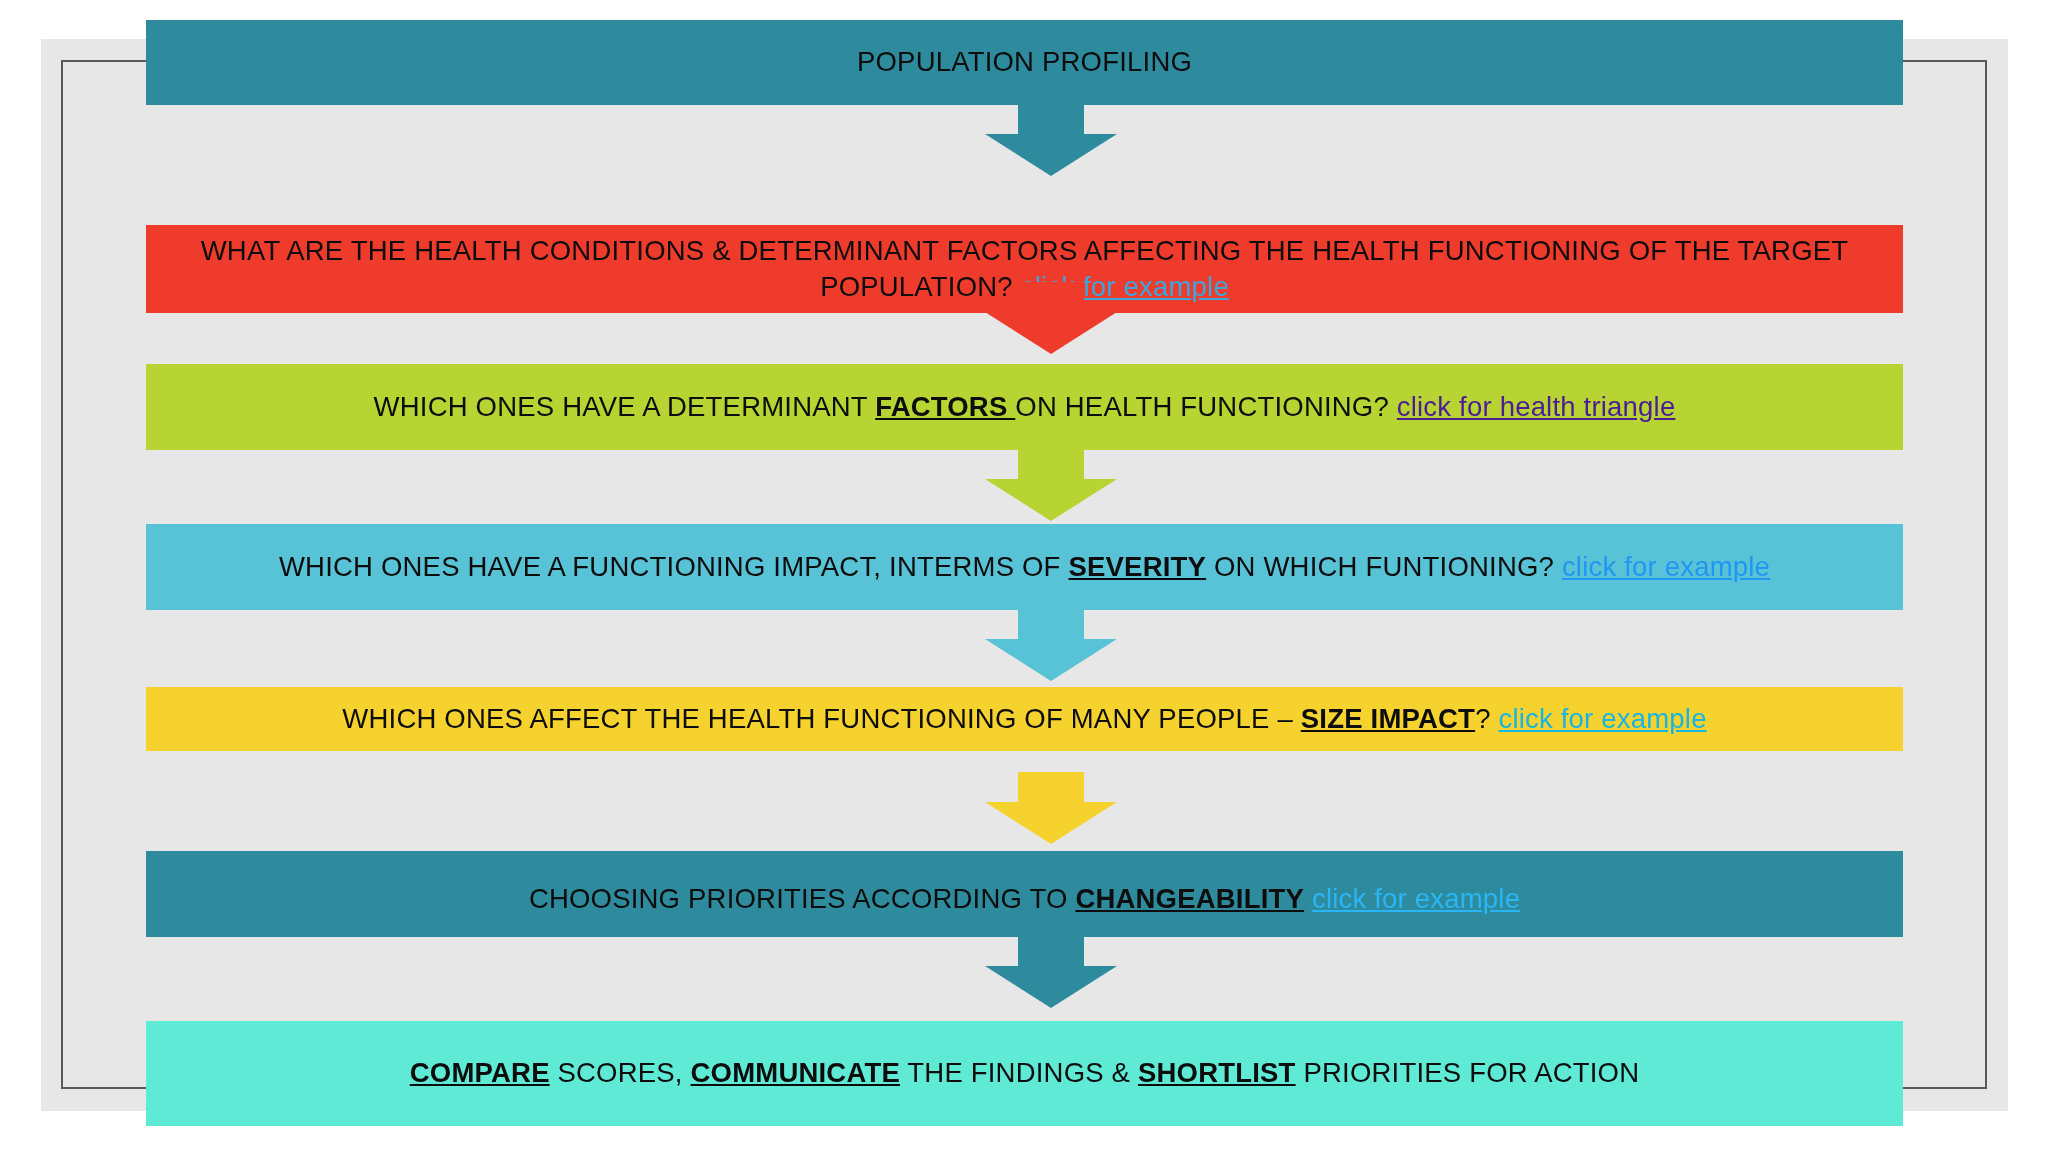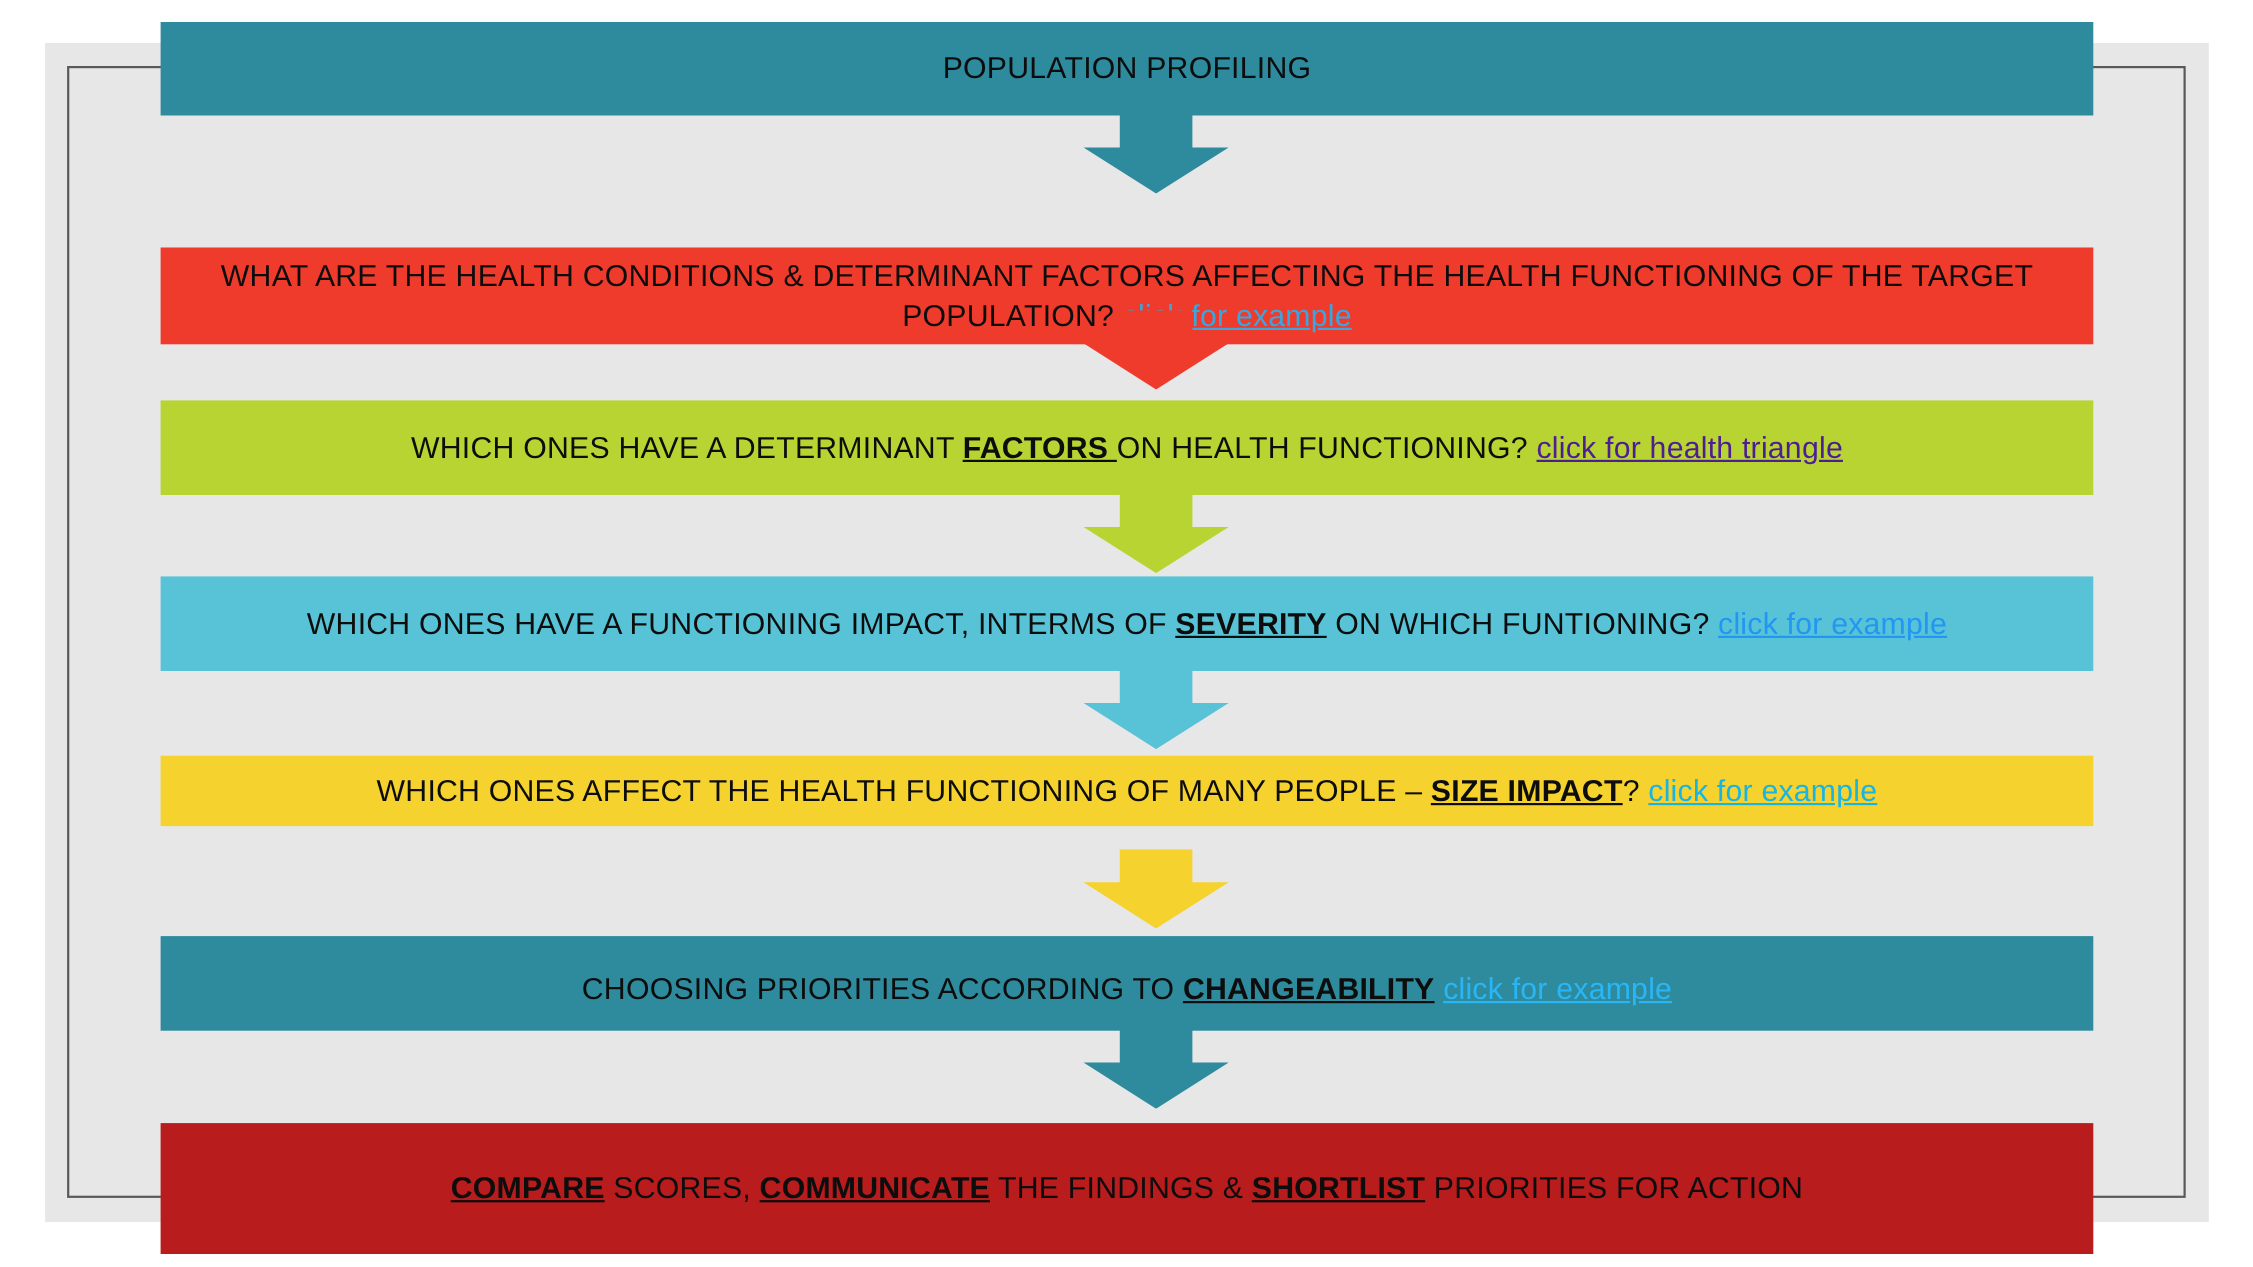--- a/index.html
+++ b/index.html
@@ -73,21 +73,21 @@
     cursor: pointer;
   }
 
   
   #bar-0 { top: 20px;   height: 85px;  background: #2e8b9e; }
   #bar-1 { top: 195px;  height: 88px;  background: #ef3b2c; margin-top: 30px; }
   #bar-2 { top: 364px;  height: 86px;  background: #b8d432; }
   #bar-3 { top: 524px;  height: 86px;  background: #58c3d6; }
   #bar-4 { top: 687px;  height: 64px;  background: #f5d22e; }
   #bar-5 { top: 851px;  height: 86px;  background: #2e8b9e; align-items: flex-end; }
-  #bar-6 { top: 1021px; height: 119px; background: #b91c1c; }
+  #bar-6 { top: 1021px; height: 105px; background: #5eead4; }
 
   
   .arrow {
     position: absolute;
     left: 985px;
     width: 132px;
   }
   .arrow svg { display: block; width: 100%; height: 100%; }
 
   #arrow-0 { top: 104px;  height: 72px; }

